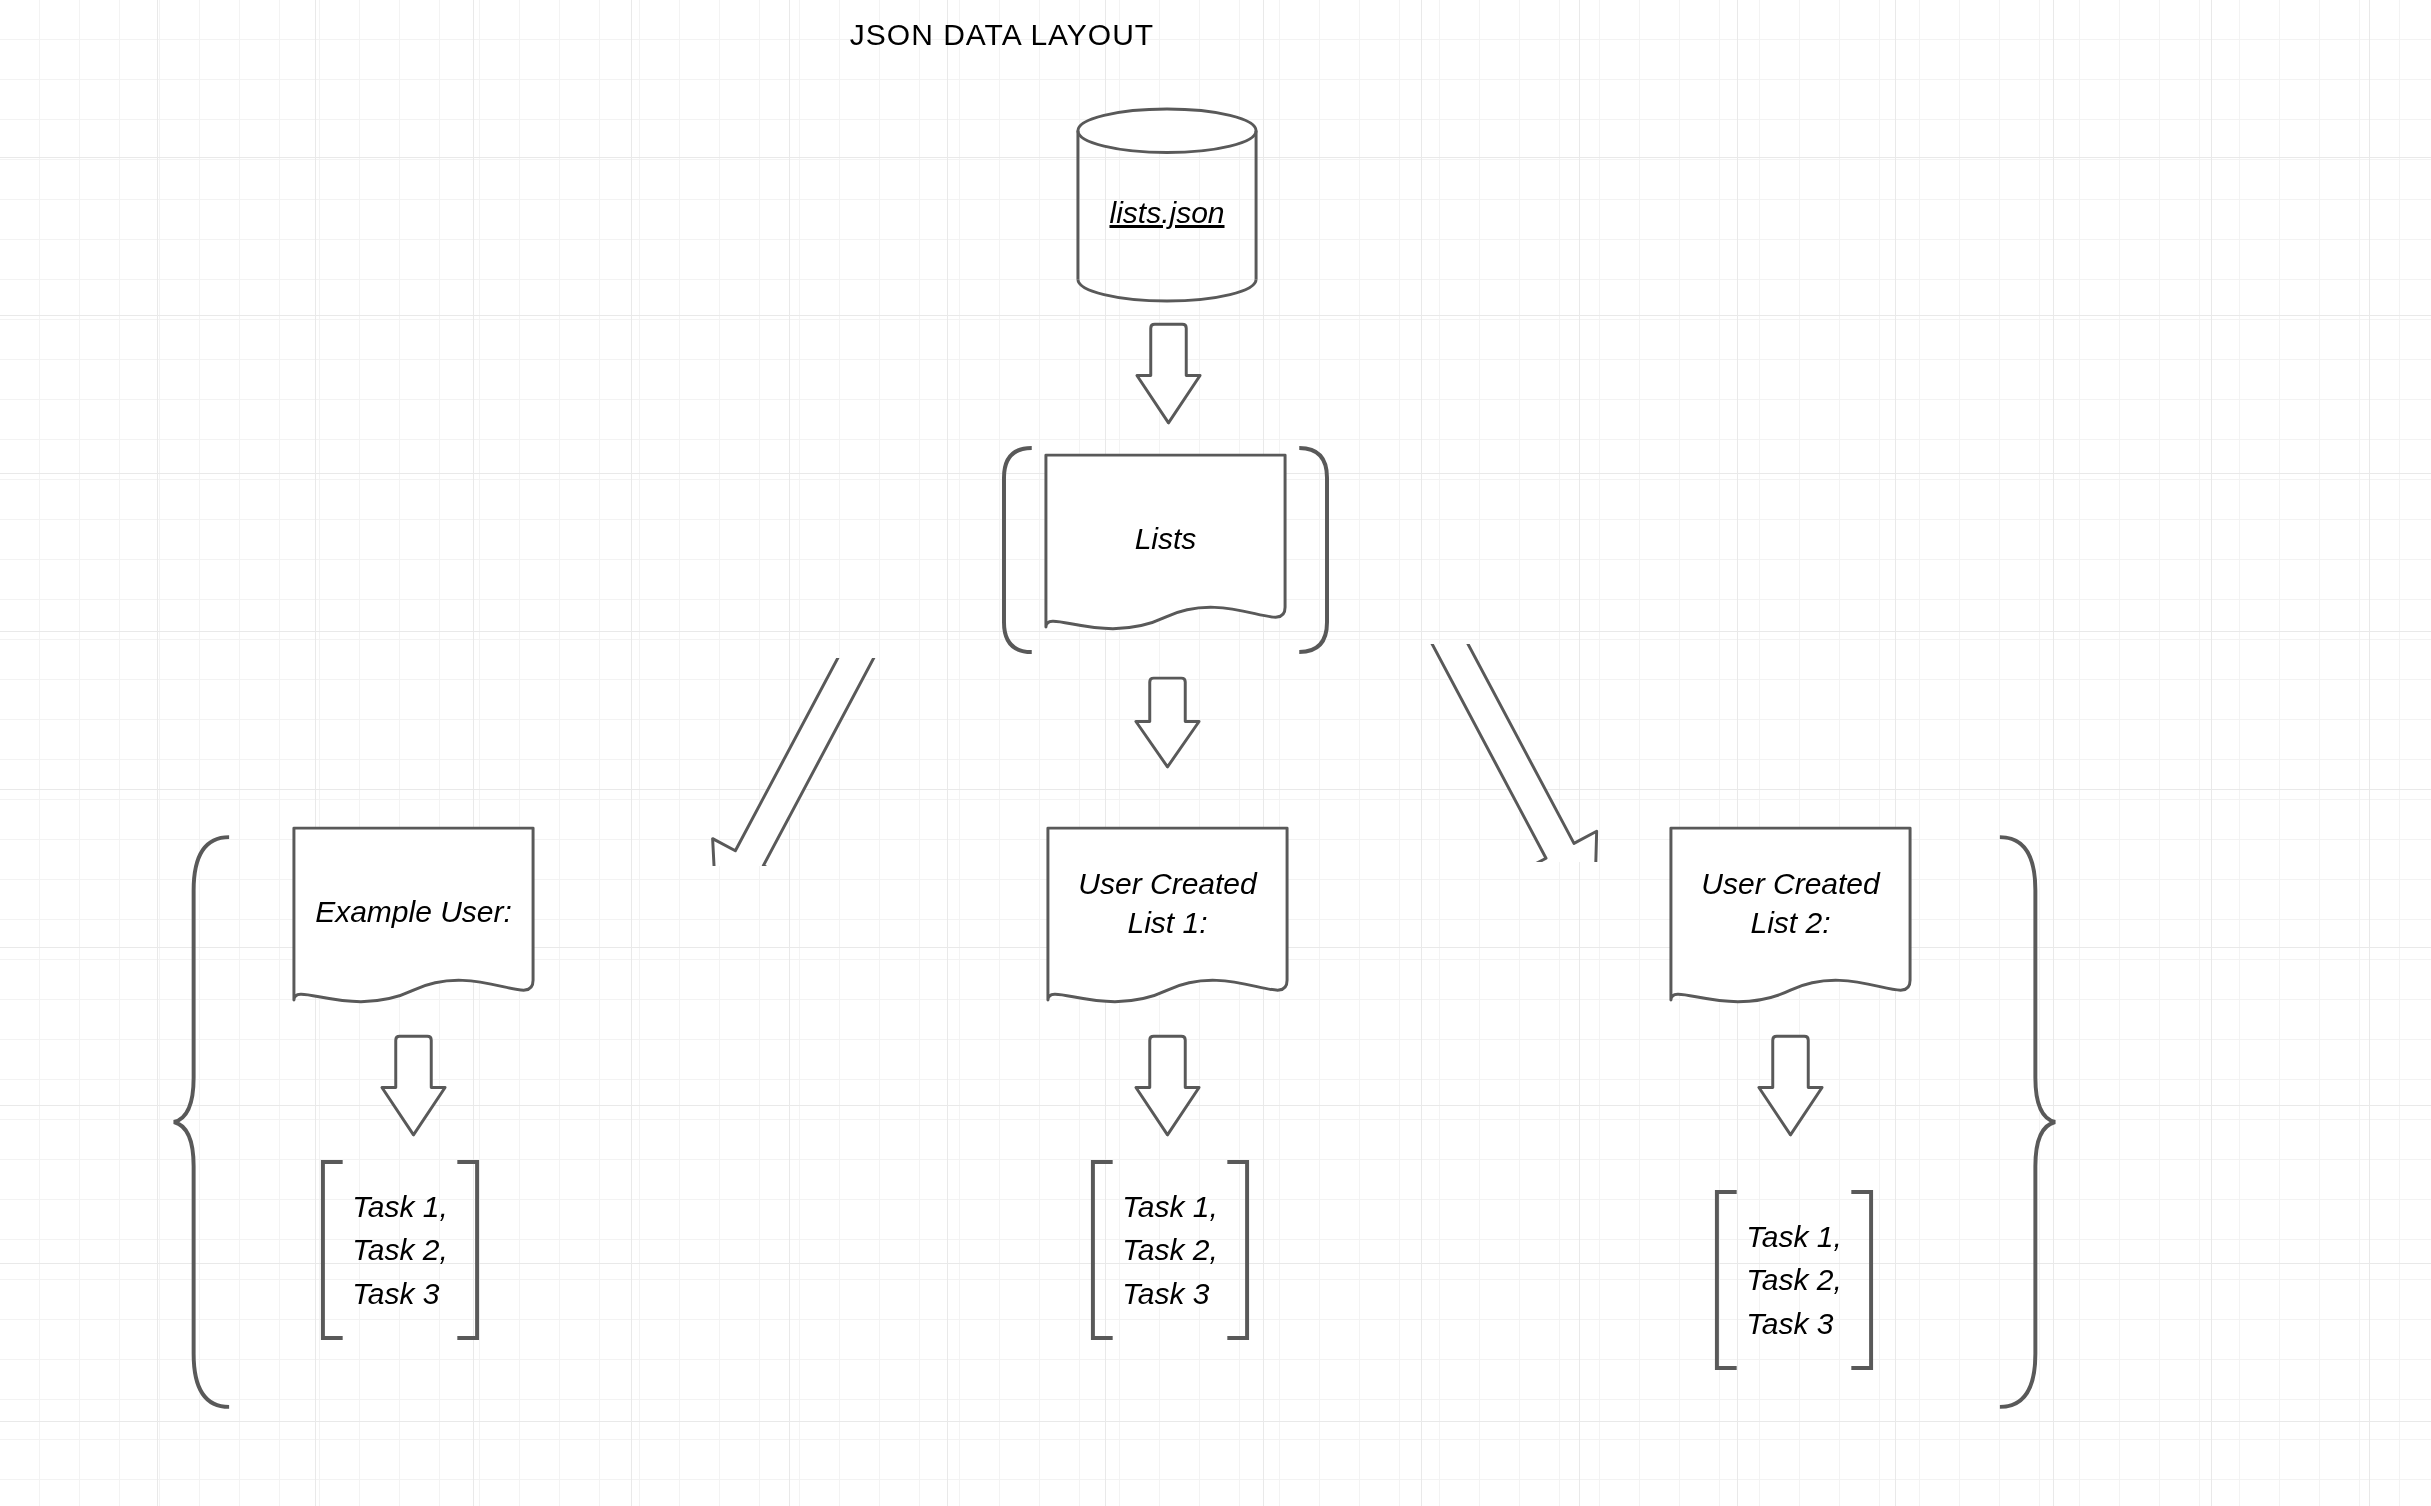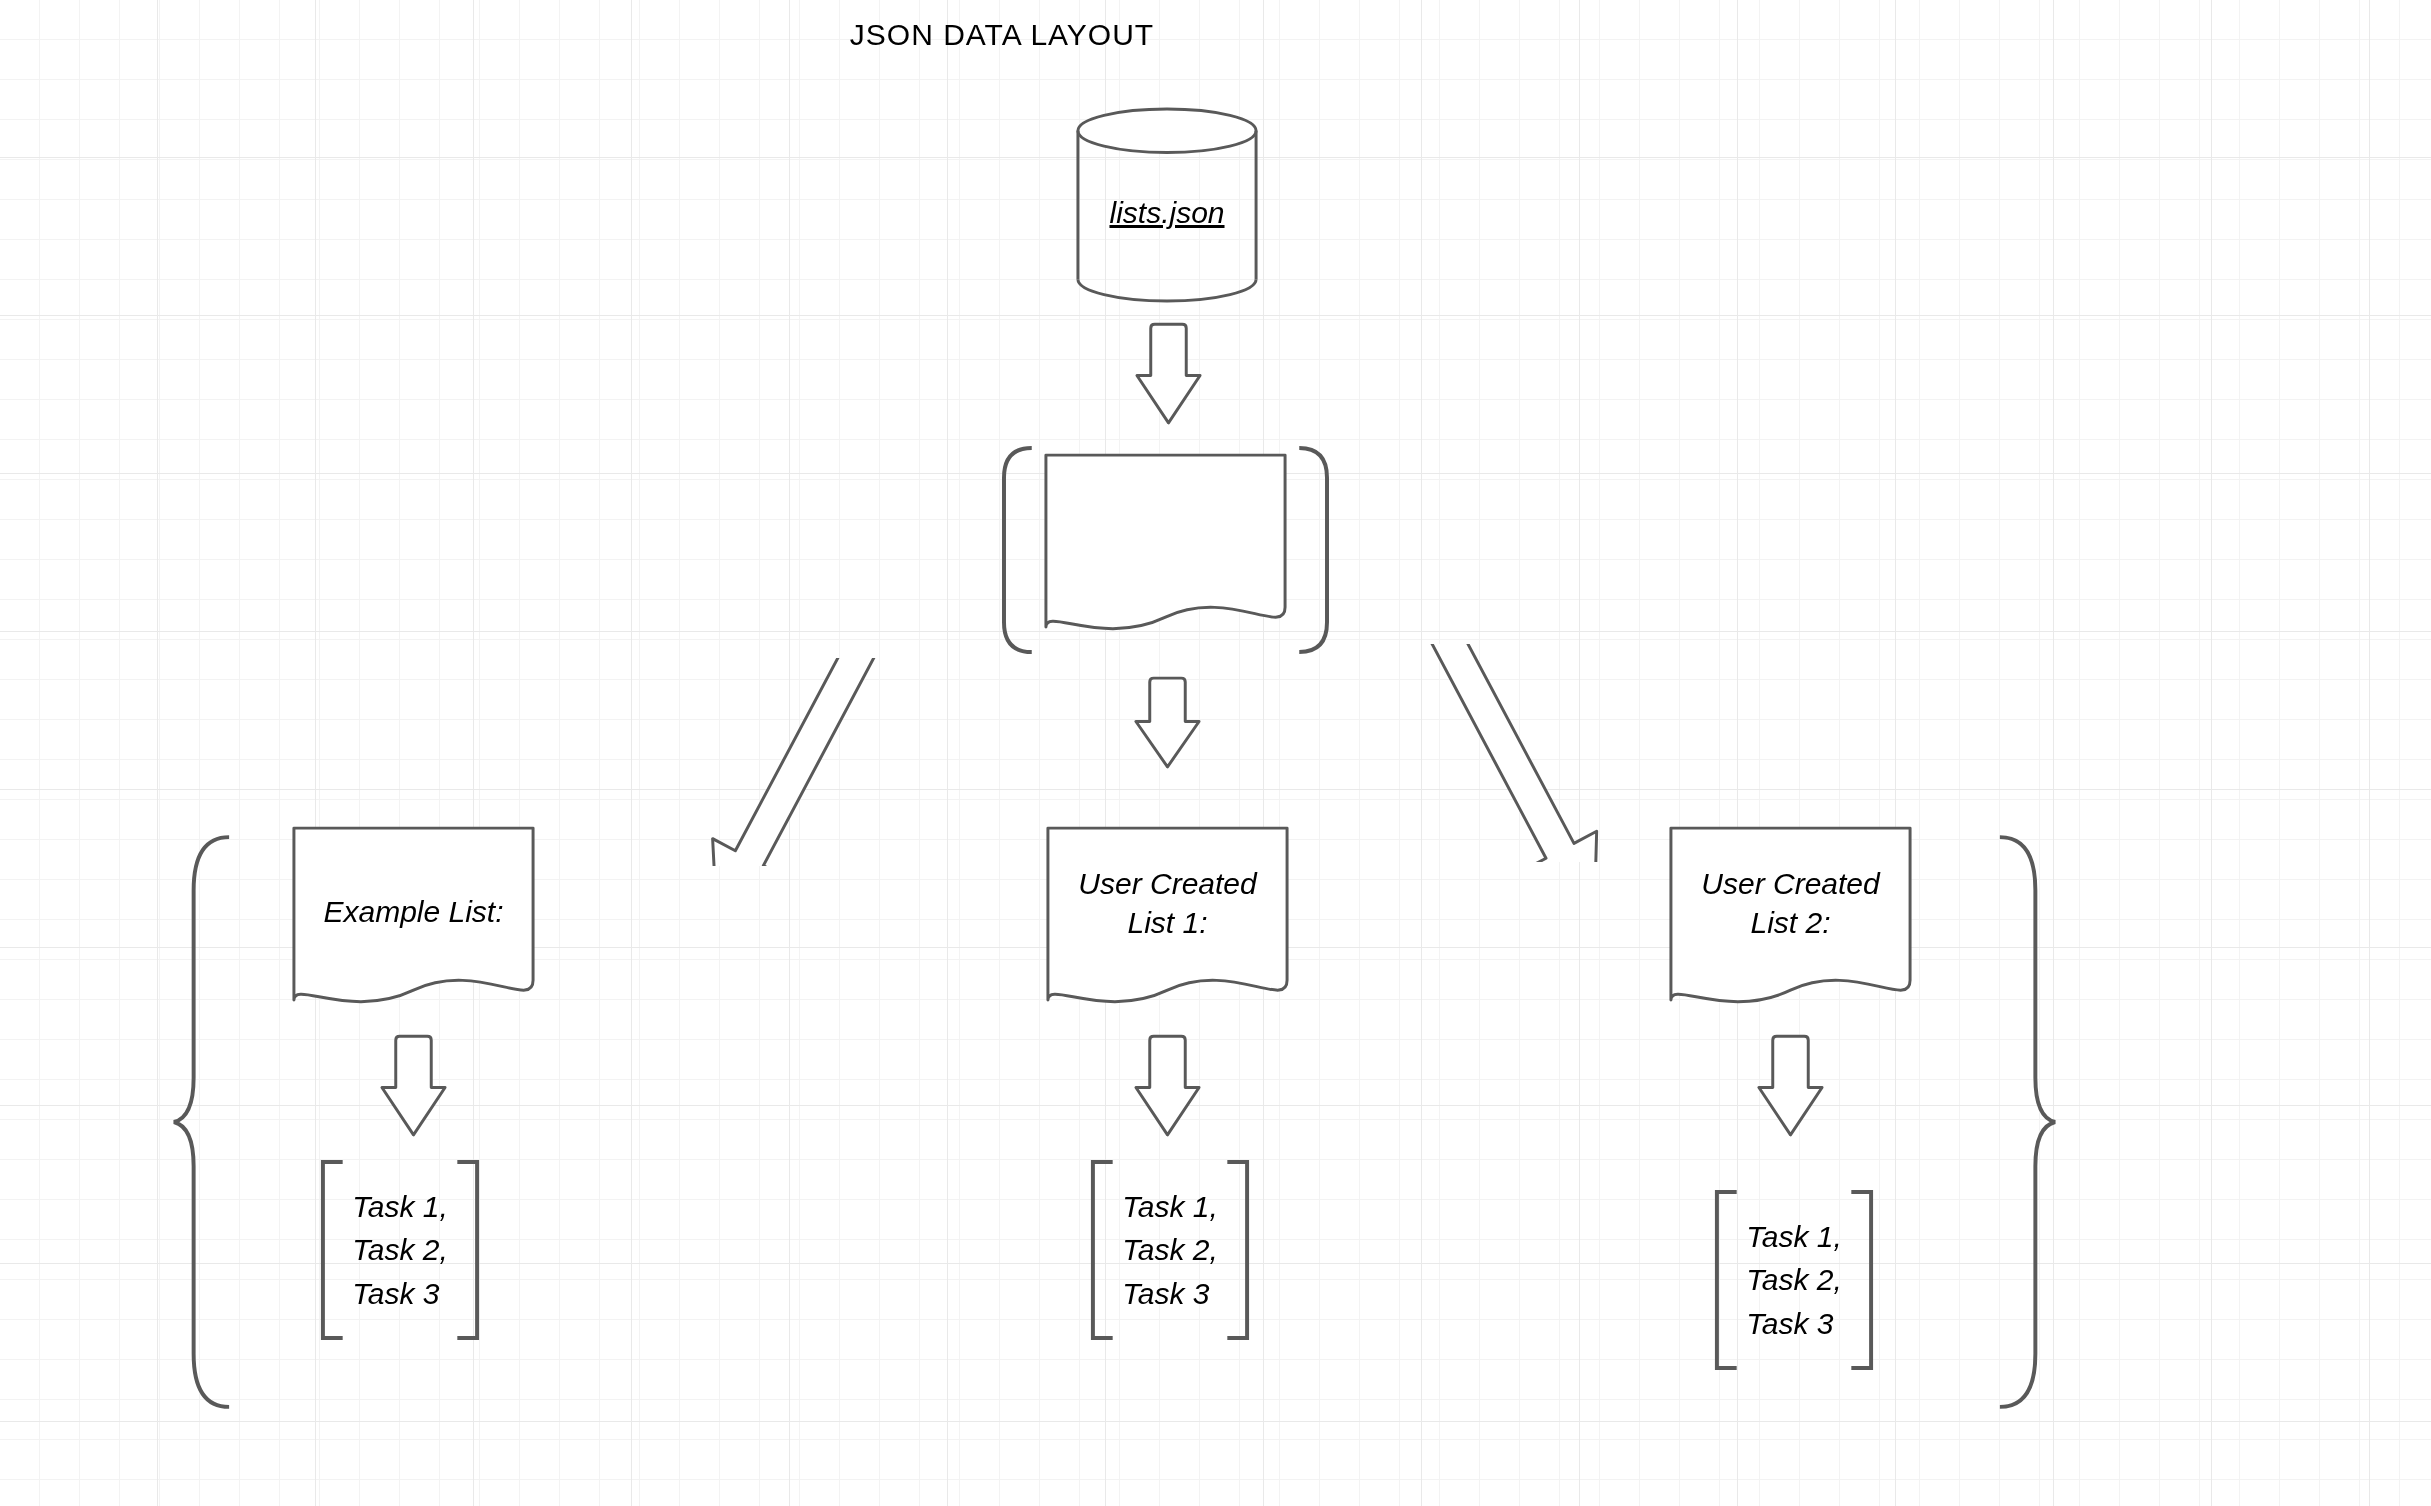--- a/index.html
+++ b/index.html
@@ -61,20 +61,23 @@
       <path d="M36 6 Q8 6 8 36 V182 Q8 212 36 212" fill="none" stroke="#595959" stroke-width="4"></path>
 
       <path d="M306 6 Q334 6 334 36 V182 Q334 212 306 212" fill="none" stroke="#595959" stroke-width="4"></path>
     </svg>
   </div>
   <div class="abs doc" style="left:1040px;top:449px;">
     <svg width="251" height="198" viewBox="0 0 254 200">
       <path d="M6 6 H248 V160 C248 190 190 140 127 170 C64 200 6 160 6 180 Z" fill="#fff" stroke="#595959" stroke-width="3" stroke-linejoin="round"></path>
     </svg>
   </div>
+  <div class="abs" style="left:1040px;top:449px;width:251px;height:178px;display:flex;align-items:center;justify-content:center;">
+    <span class="doc-label">Lists</span>
+  </div>
 
   <div class="abs block-arrow" style="left:627px;top:658px;">
     <svg width="347" height="208" viewBox="0 0 350 210">
       <g transform="translate(175,105) rotate(118)">
         <path d="M -170 -16 H 110 V -42 L 180 0 L 110 42 V 16 H -170 Q -178 16 -178 0 Q -178 -16 -170 -16 Z" fill="#fff" stroke="#595959" stroke-width="3" stroke-linejoin="round"></path>
       </g>
     </svg>
   </div>
 
   <div class="abs block-arrow" style="left:1132px;top:674px;">
@@ -102,21 +105,21 @@
       <path d="M8 6 Q44 6 44 60 V250 Q44 290 64 295 Q44 300 44 340 V530 Q44 584 8 584" fill="none" stroke="#595959" stroke-width="4"></path>
     </svg>
   </div>
 
   <div class="abs doc" style="left:288px;top:822px;">
     <svg width="251" height="198" viewBox="0 0 254 200">
       <path d="M6 6 H248 V160 C248 190 190 140 127 170 C64 200 6 160 6 180 Z" fill="#fff" stroke="#595959" stroke-width="3" stroke-linejoin="round"></path>
     </svg>
   </div>
   <div class="abs" style="left:288px;top:822px;width:251px;height:178px;display:flex;align-items:center;justify-content:center;">
-    <span class="doc-label" style="white-space:pre-line;">Example List:</span>
+    <span class="doc-label" style="white-space:pre-line;">Example User:</span>
   </div>
   <div class="abs block-arrow" style="left:378px;top:1032px;">
     <svg width="71" height="109" viewBox="0 0 72 110">
       <path d="M22 4 H50 Q54 4 54 8 V56 H68 L36 104 L4 56 H18 V8 Q18 4 22 4 Z" fill="#fff" stroke="#595959" stroke-width="3" stroke-linejoin="round"></path>
     </svg>
   </div>
   <div class="abs brackets" style="left:315px;top:1156px;">
     <svg width="170" height="188" viewBox="0 0 172 190">
       <path d="M28 6 H8 V184 H28" fill="none" stroke="#595959" stroke-width="4"></path>
       <path d="M144 6 H164 V184 H144" fill="none" stroke="#595959" stroke-width="4"></path>

